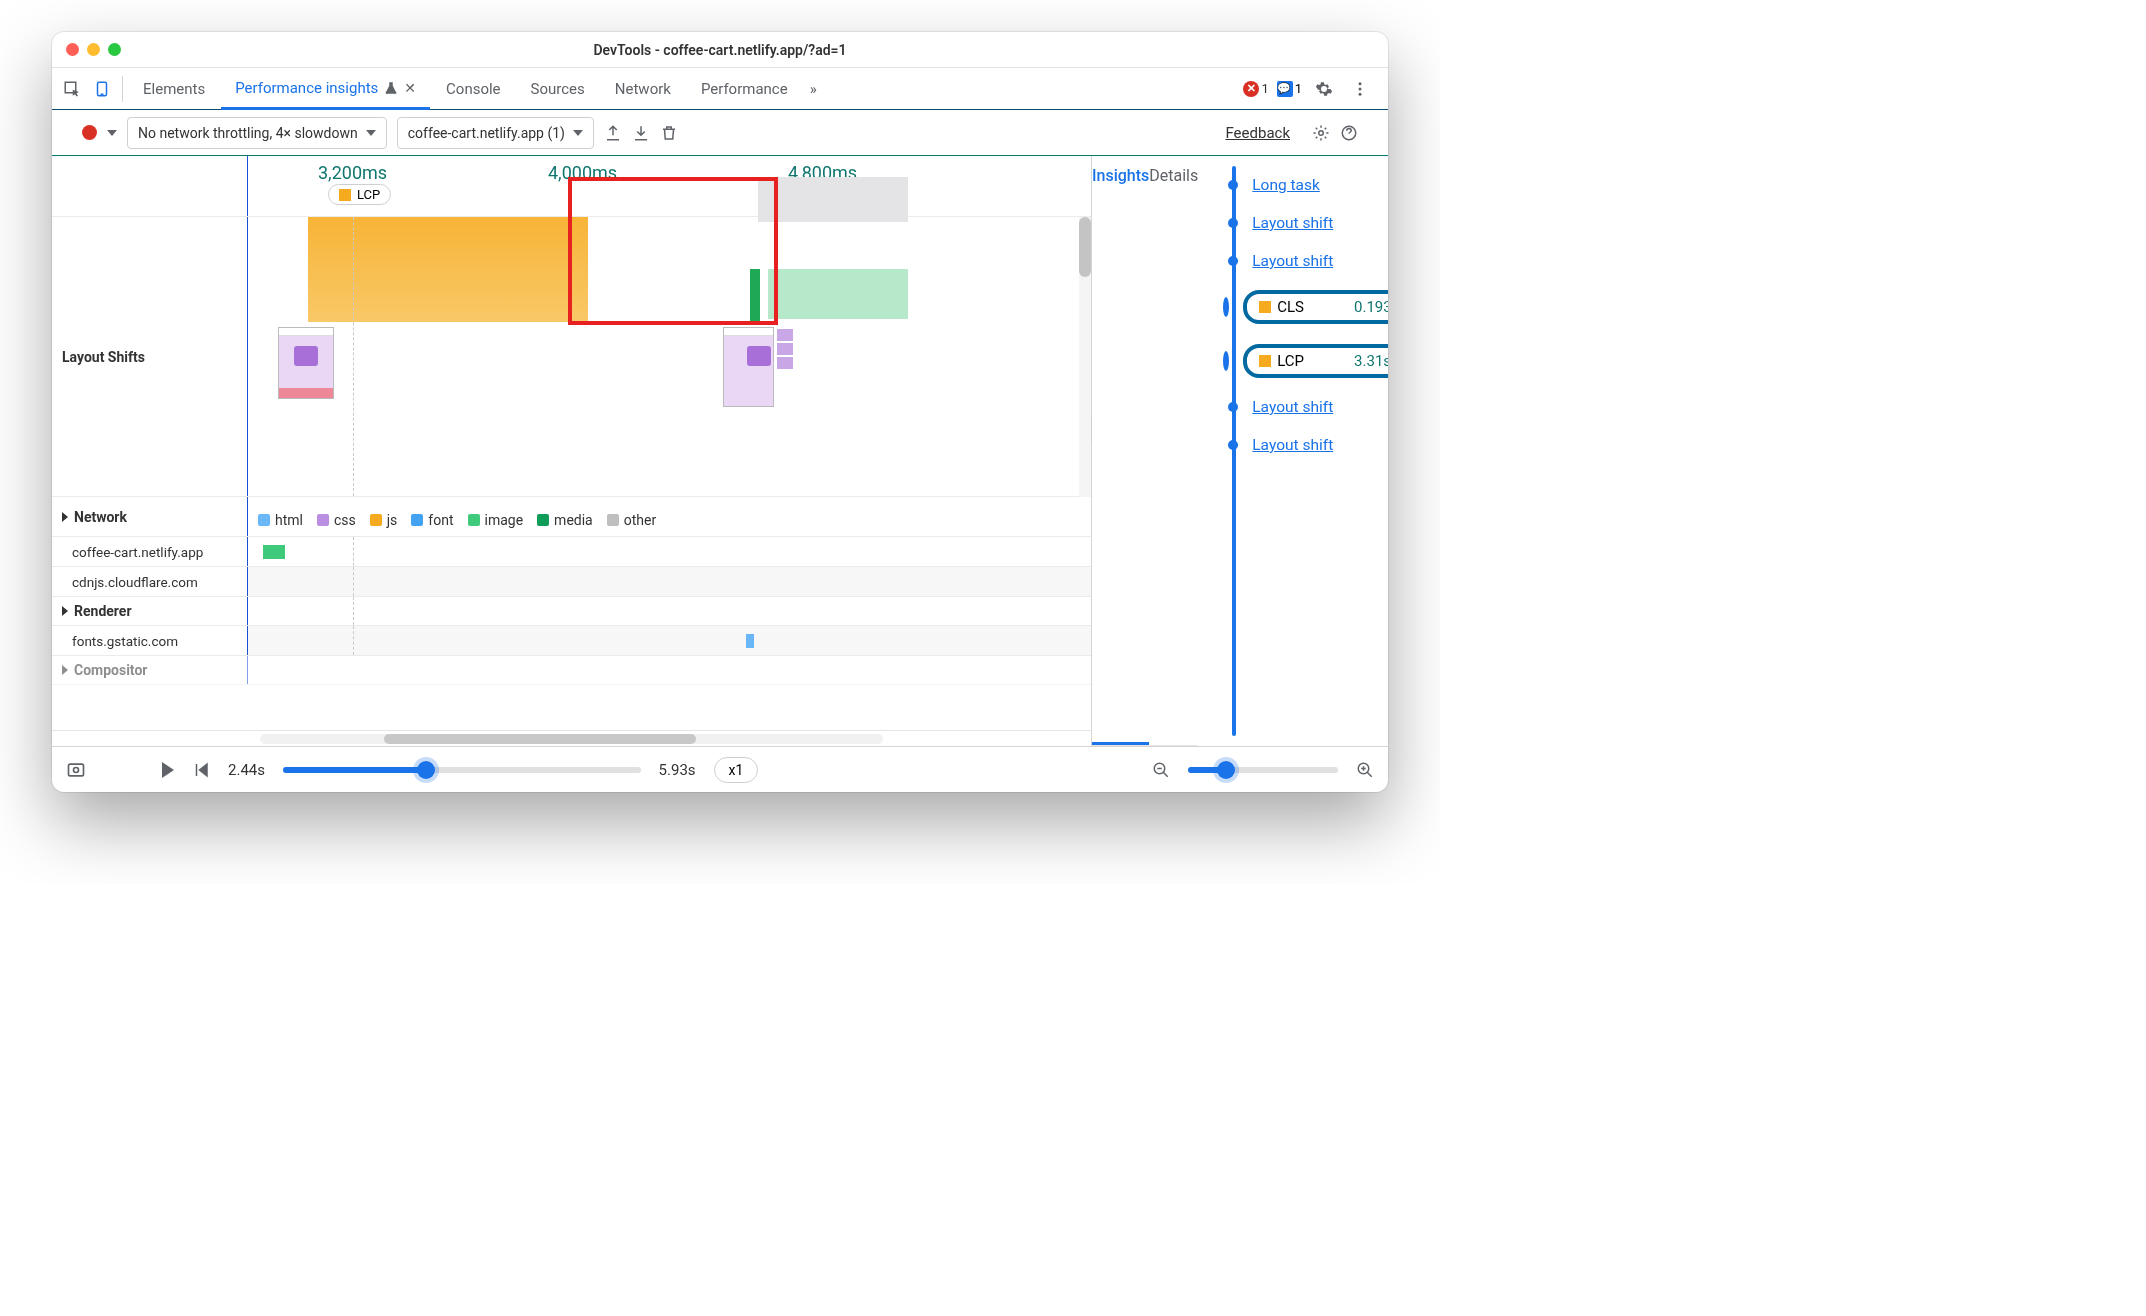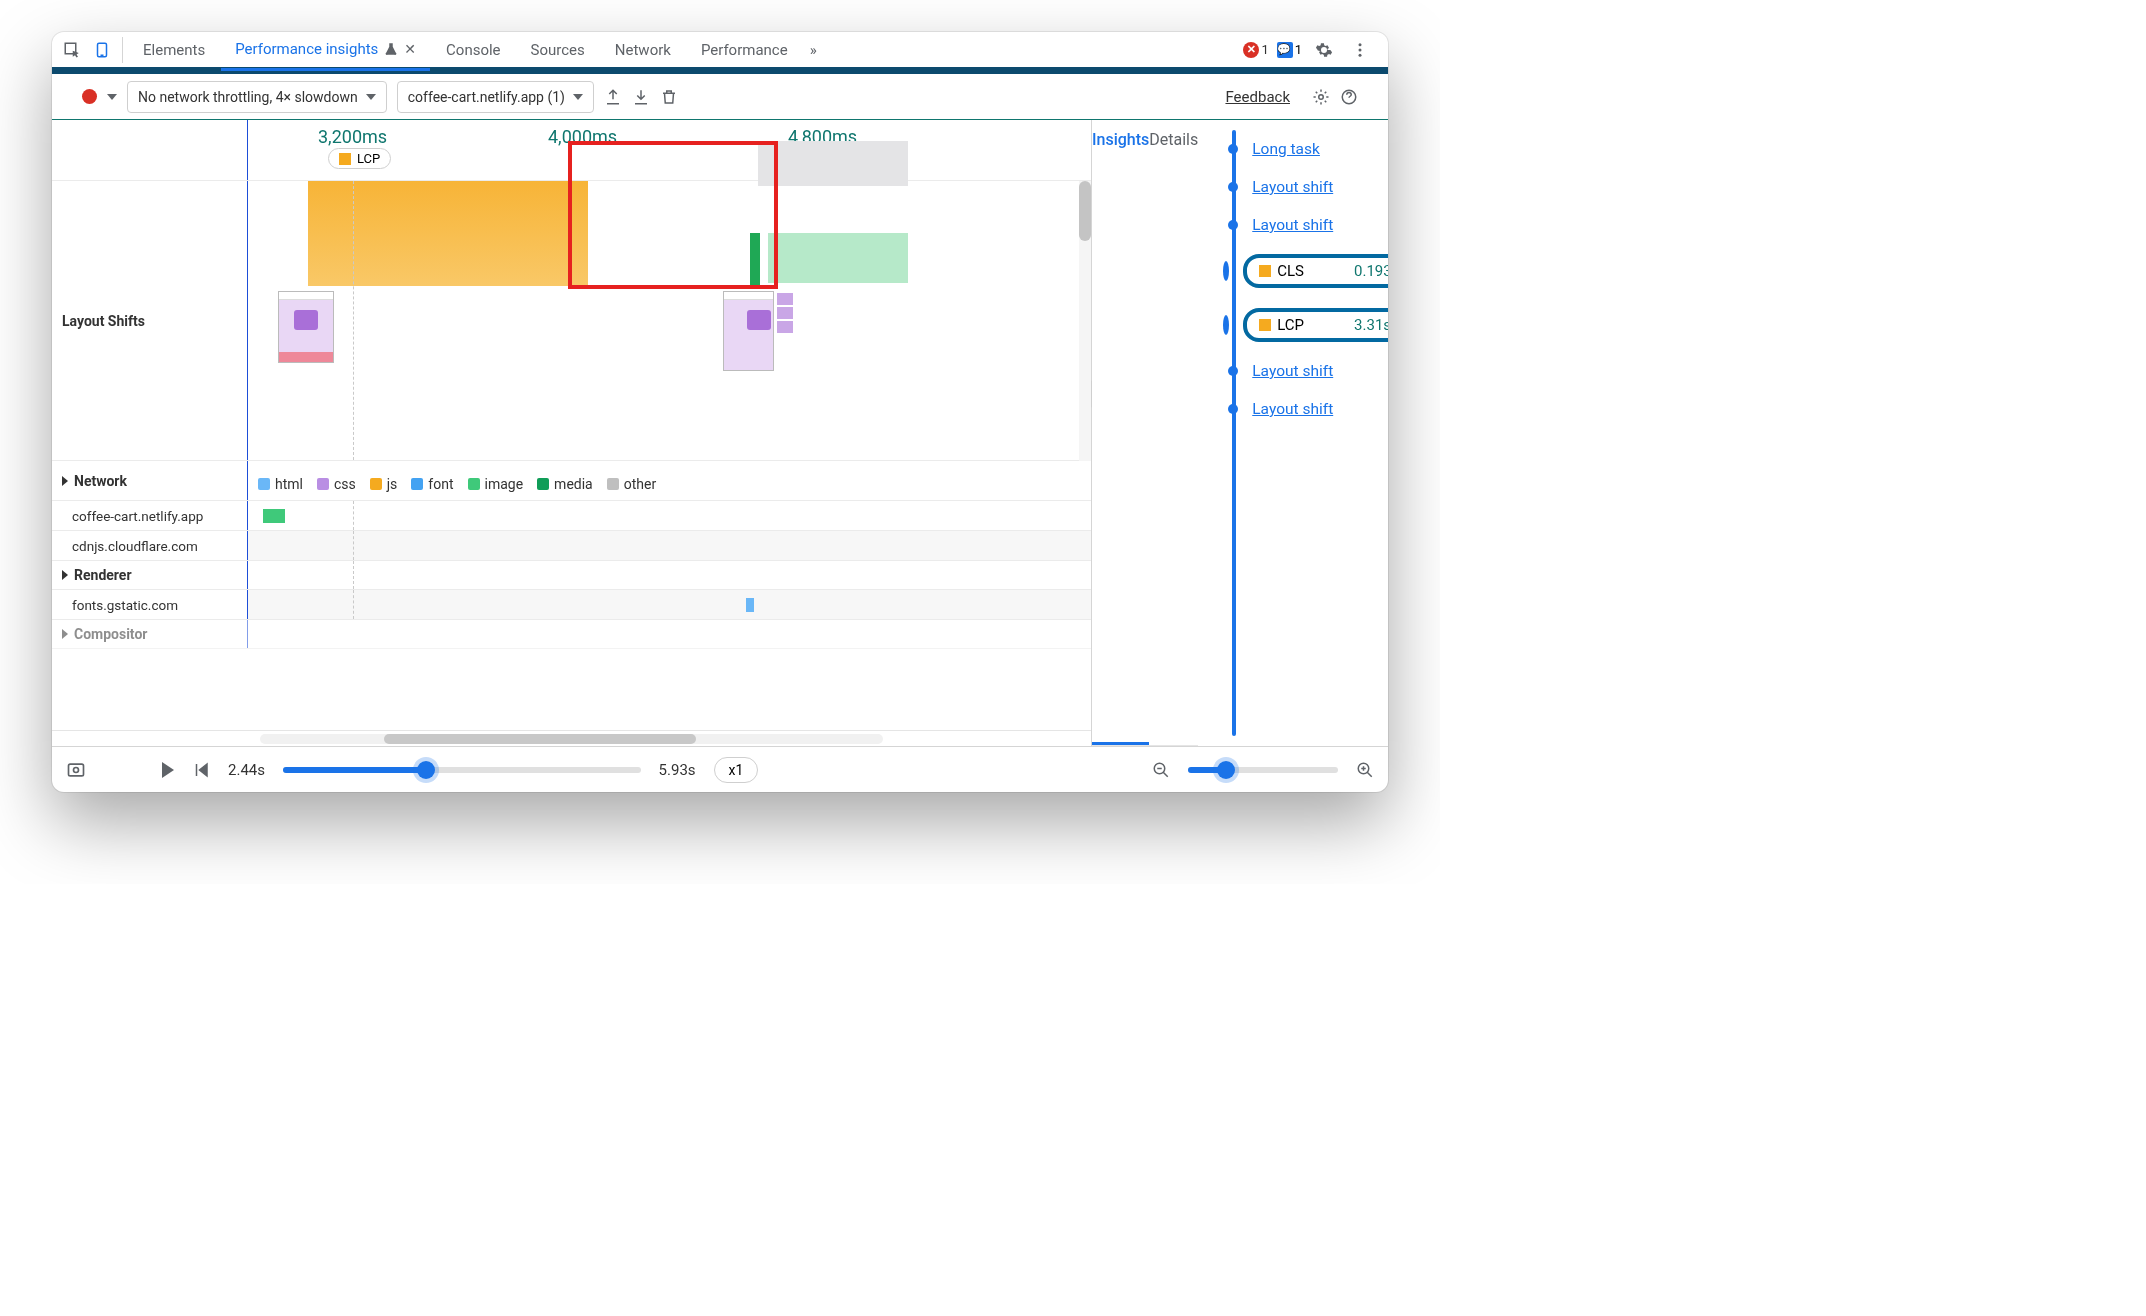--- a/index.html
+++ b/index.html
@@ -38,21 +38,21 @@
 .dot.green { background: #28c840; }
 .title-text {
   position: absolute; left: 50%; transform: translateX(-50%);
   font-weight: 600; font-size: 14px; color: #333;
 }
 
 .devtools-tabs {
   height: 42px;
   display: flex;
   align-items: center;
-  border-bottom: 7px solid #0c4a6e;
+  border-bottom: 1px solid #0c4a6e;
   padding: 0 6px;
   gap: 2px;
 }
 .dt-icon { width: 28px; height: 28px; display:flex; align-items:center; justify-content:center; color:#5f6368; border-radius:2px; }
 .tab {
   padding: 0 14px;
   height: 42px;
   display: flex;
   align-items: center;
   font-size: 15px;
@@ -192,20 +192,28 @@
 
 .grid-dashed { position:absolute; left:105px; top:0; bottom:0; border-left:1px dashed #c9c9c9; pointer-events:none; }
 
 svg { display:block; }
 </style>
 </head>
 <body>
 
 <div class="window">
 
+  <div class="titlebar">
+    <div class="traffic">
+      <div class="dot red"></div>
+      <div class="dot yellow"></div>
+      <div class="dot green"></div>
+    </div>
+    <div class="title-text">DevTools - coffee-cart.netlify.app/?ad=1</div>
+  </div>
 
   <div class="devtools-tabs">
     <div class="dt-icon">
       <svg width="18" height="18" viewBox="0 0 24 24" fill="none" stroke="#5f6368" stroke-width="2">
           <rect x="3" y="3" width="14" height="14"></rect>
           <path d="M13 13l8 3-3 2 2 3-2 1-2-3-3 2z" fill="#5f6368" stroke="none"></path>
         </svg>
     </div>
     <div class="dt-icon">
       <svg width="18" height="18" viewBox="0 0 24 24" fill="none" stroke="#1a73e8" stroke-width="2">

